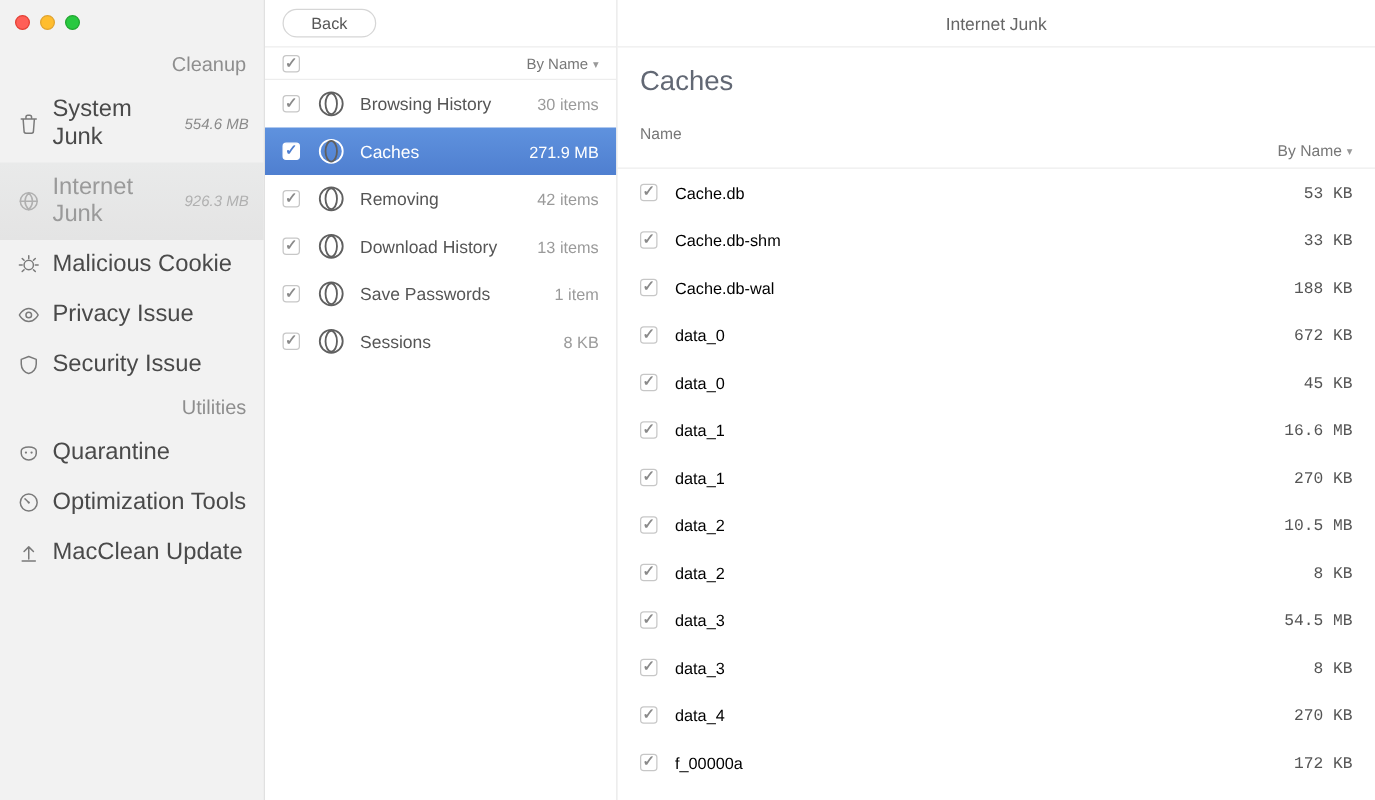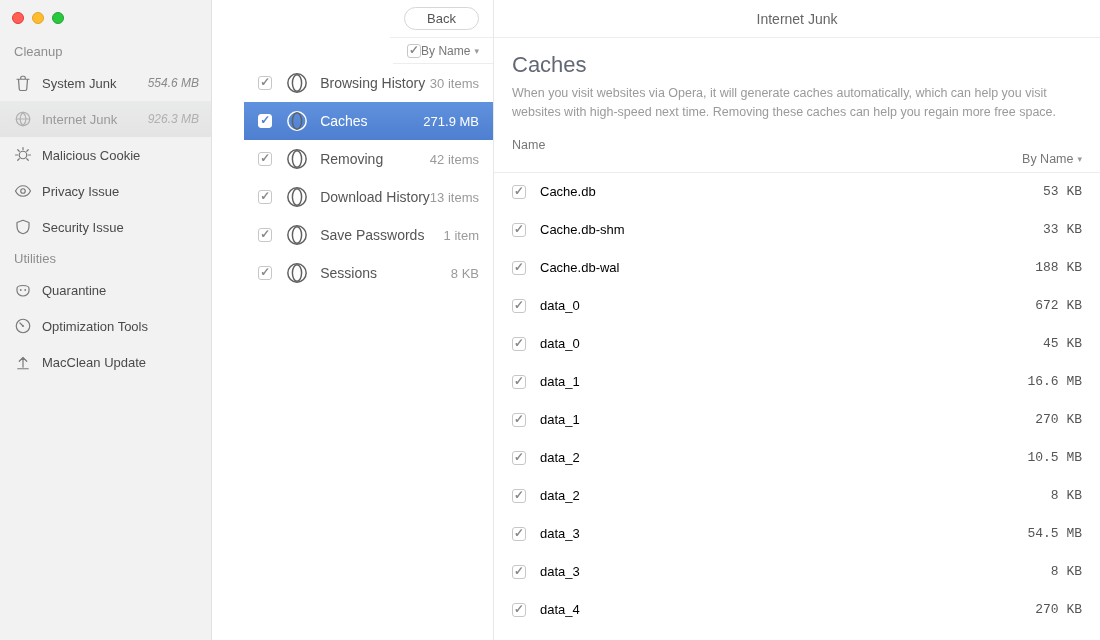--- a/index.html
+++ b/index.html
@@ -32,32 +32,33 @@
   .traffic-lights span {
     width: 12px; height: 12px; border-radius: 50%;
     display: inline-block;
   }
   .tl-red { background: #ff5f57; border:1px solid #e33e32;}
   .tl-yellow { background: #ffbd2e; border:1px solid #e0a32e;}
   .tl-green { background: #28c940; border:1px solid #1fa52e;}
 
   .side-group-title {
     padding: 6px 14px 6px 14px;
-    font-size: 13px;
+    font-size: 16px;
     color: #8e8e8e;
+    text-align: right;
   }
   .side-item {
     display: flex;
     align-items: center;
     padding: 9px 12px 9px 14px;
     cursor: pointer;
     color: #4a4a4a;
     position: relative;
   }
-  .side-item .label { flex: 1; font-size: 13px;}
+  .side-item .label { flex: 1; font-size: 19px;}
   .side-item .meta  { font-size: 12px; color:#8a8a8a;font-style:italic; }
   .side-item.active {
     background: linear-gradient(#e9eaea,#e4e4e4);
     color: #9a9a9a;
   }
   .side-item.active .meta { color:#b0b0b0; }
   .side-icon {
     width: 18px; height: 18px;
     margin-right: 10px;
     color:#7a7a7a;
@@ -66,21 +67,20 @@
   }
   .side-item.active .side-icon { color:#b0b0b0; }
 
   
   .middle {
     width: 282px;
     height: 100%;
     border-right: 1px solid #e8e8e8;
     display: flex;
     flex-direction: column;
-    align-items: flex-end;
   }
   .mid-toolbar {
     height: 38px;
     border-bottom: 1px solid #ededed;
     display:flex;
     align-items:center;
     padding: 0 14px;
   }
   .back-btn {
     font-size: 13px;
@@ -325,21 +325,20 @@
       </div>
     </div>
 </div>
 
 <div class="detail">
   <div class="detail-title-bar">
     <span>Internet Junk</span>
   </div>
   <div class="detail-header">
     <h1>Caches</h1>
-    <p>When you visit websites via Opera, it will generate caches automatically, which can help you visit websites with high-speed next time. Removing these caches can help you regain more free space.</p>
   </div>
   <div class="list-head">
     <span class="col-name">Name</span>
     <div class="col-sort">
       <span>By Name</span>
       <span class="chev">▾</span>
     </div>
   </div>
   <div class="file-list" id="file-list">
       <div class="file-row">

